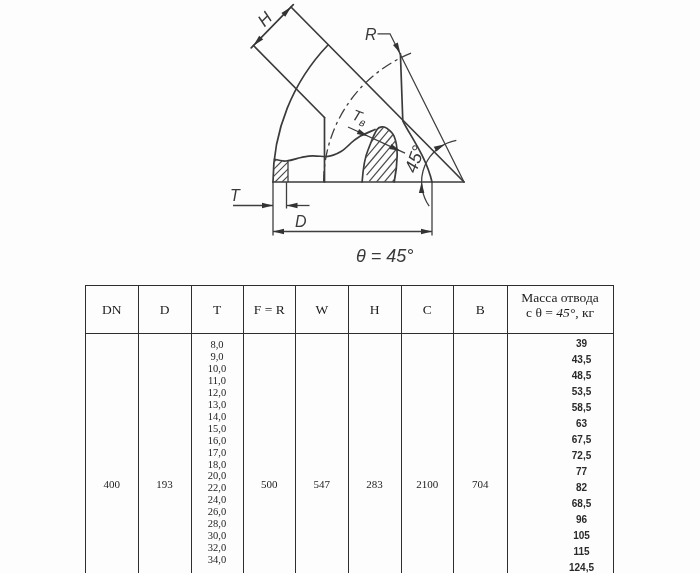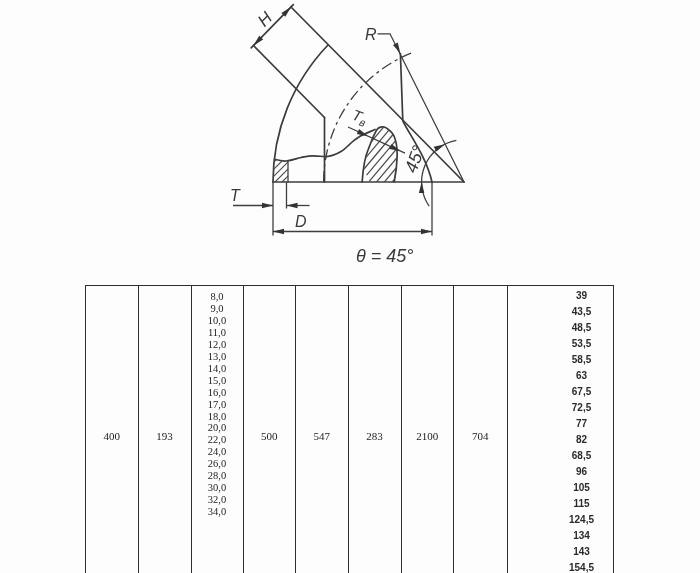--- a/index.html
+++ b/index.html
@@ -150,20 +150,31 @@
       <col style="width:52px">
     <col style="width:52.5px">
       <col style="width:52.5px">
       <col style="width:53px">
     <col style="width:52.5px">
       <col style="width:53.5px">
       <col style="width:106px">
   </colgroup>
 
   <tbody>
+      <tr class="hdr">
+    <td>DN</td>
+        <td>D</td>
+        <td>T</td>
+        <td>F = R</td>
+        <td>W</td>
+        <td>H</td>
+        <td>C</td>
+        <td>B</td>
+    <td style="font-size:13.5px;line-height:14.5px;vertical-align:top;padding-top:5px !important">Масса отвода<br>с θ = <i>45°</i>, кг</td>
+  </tr>
 
   <tr style="height:224px">
     <td class="val">400</td>
     <td class="val">193</td>
     <td class="list">8,0<br>9,0<br>10,0<br>11,0<br>12,0<br>13,0<br>14,0<br>15,0<br>16,0<br>17,0<br>18,0<br>20,0<br>22,0<br>24,0<br>26,0<br>28,0<br>30,0<br>32,0<br>34,0</td>
     <td class="val">500</td>
     <td class="val">547</td>
     <td class="val">283</td>
     <td class="val">2100</td>
     <td class="val">704</td>

